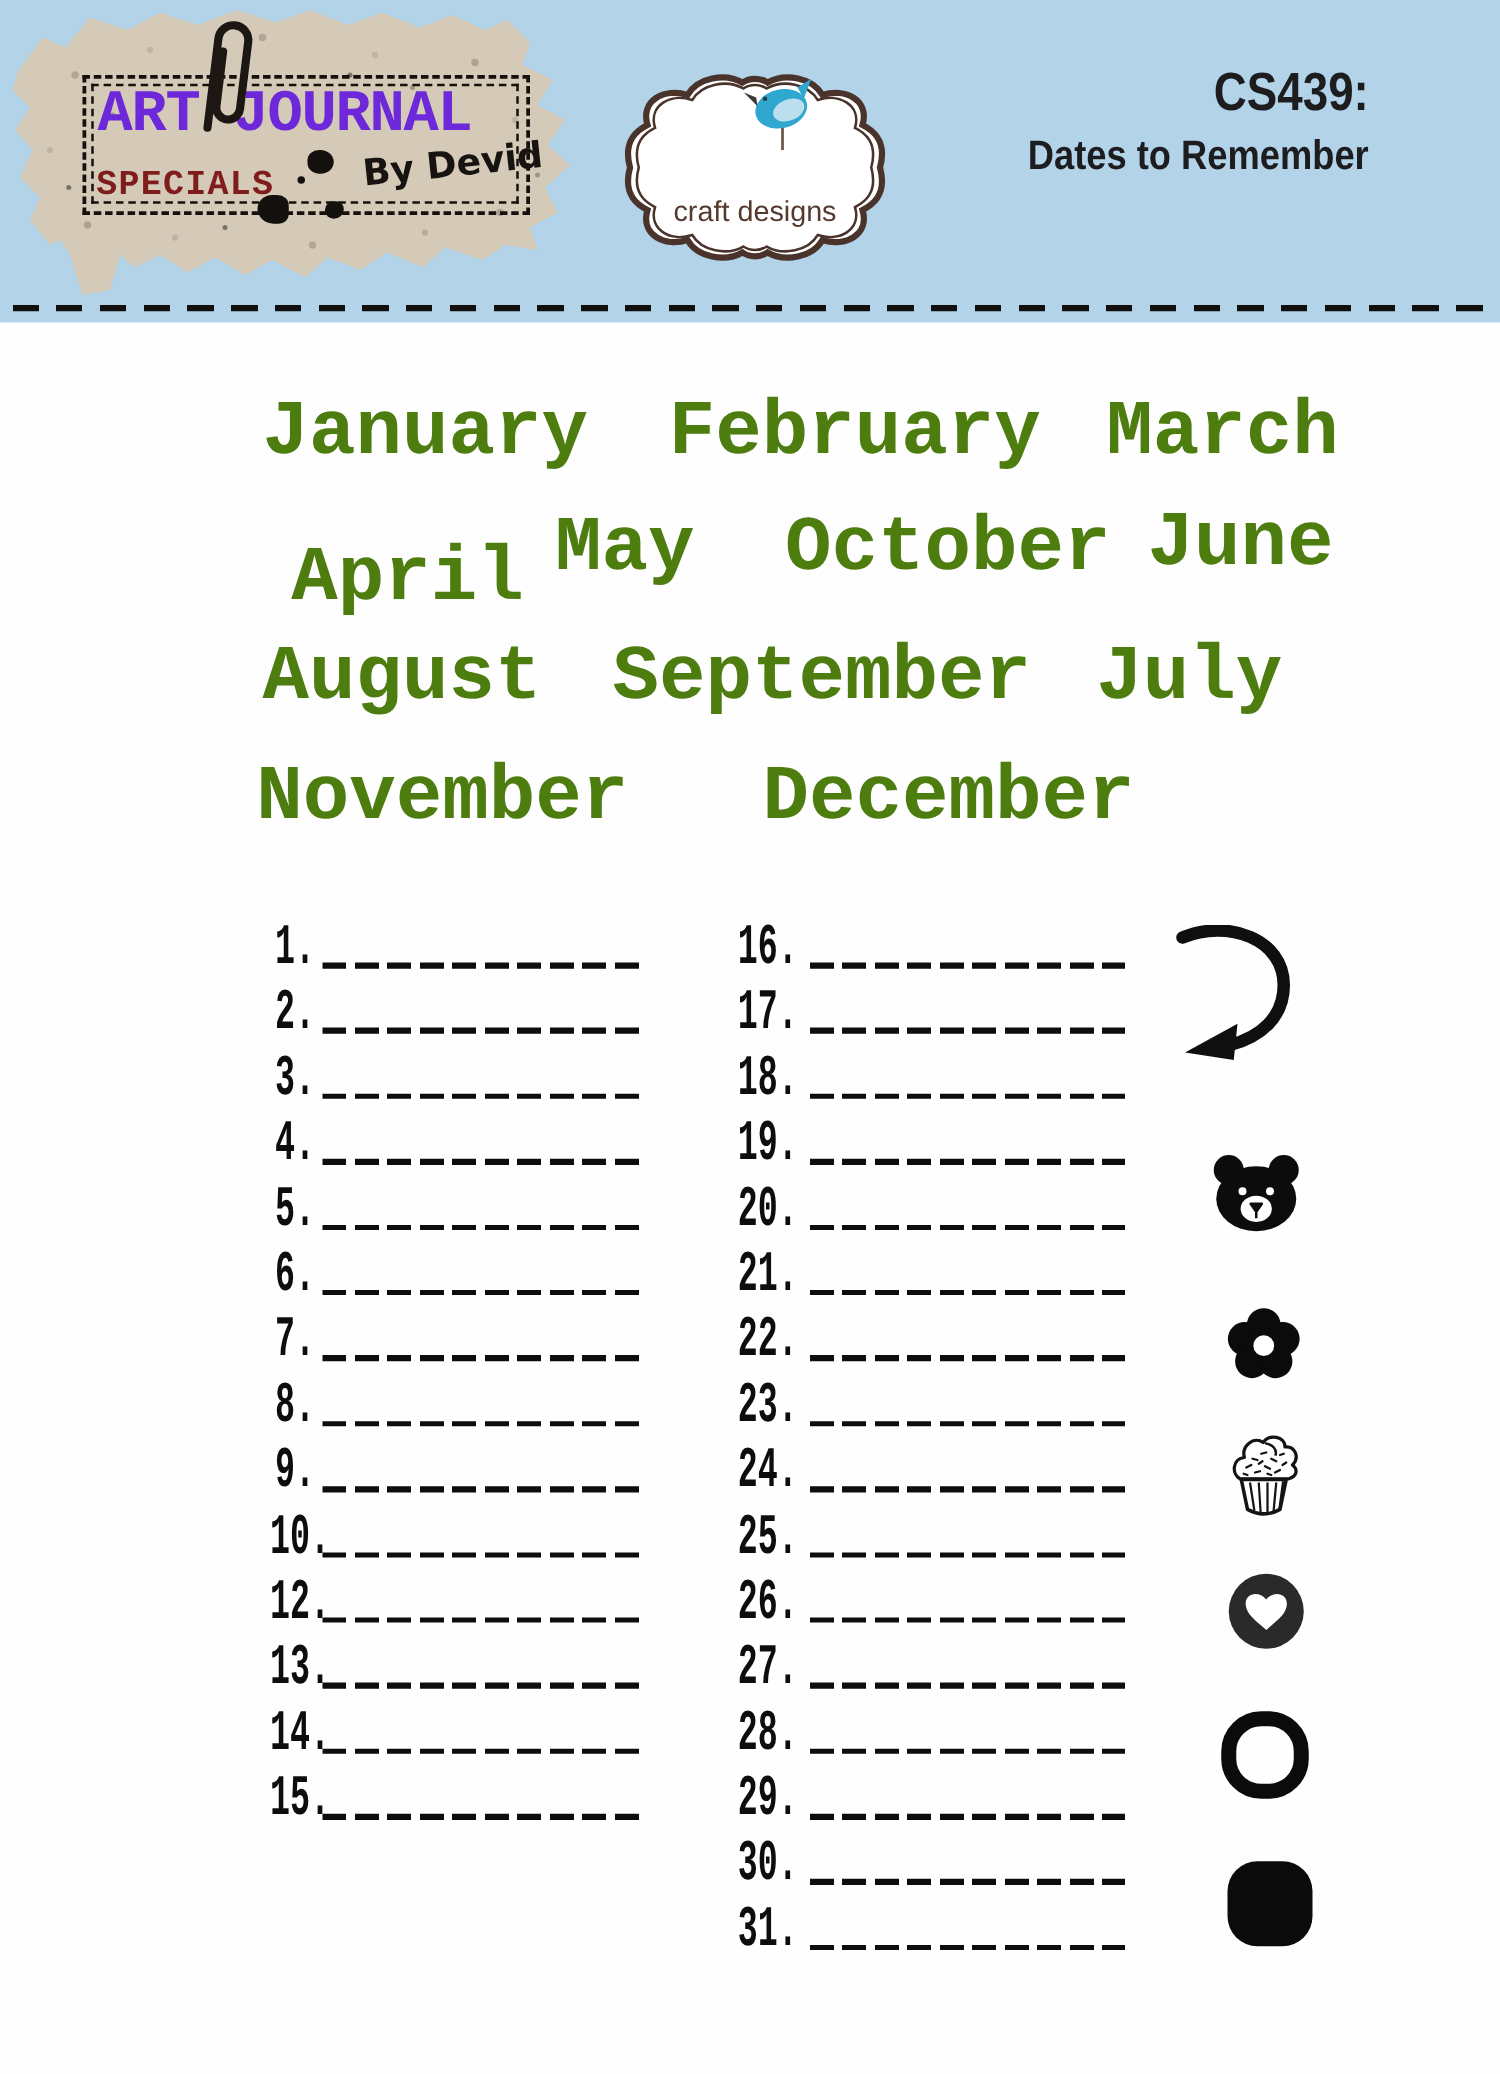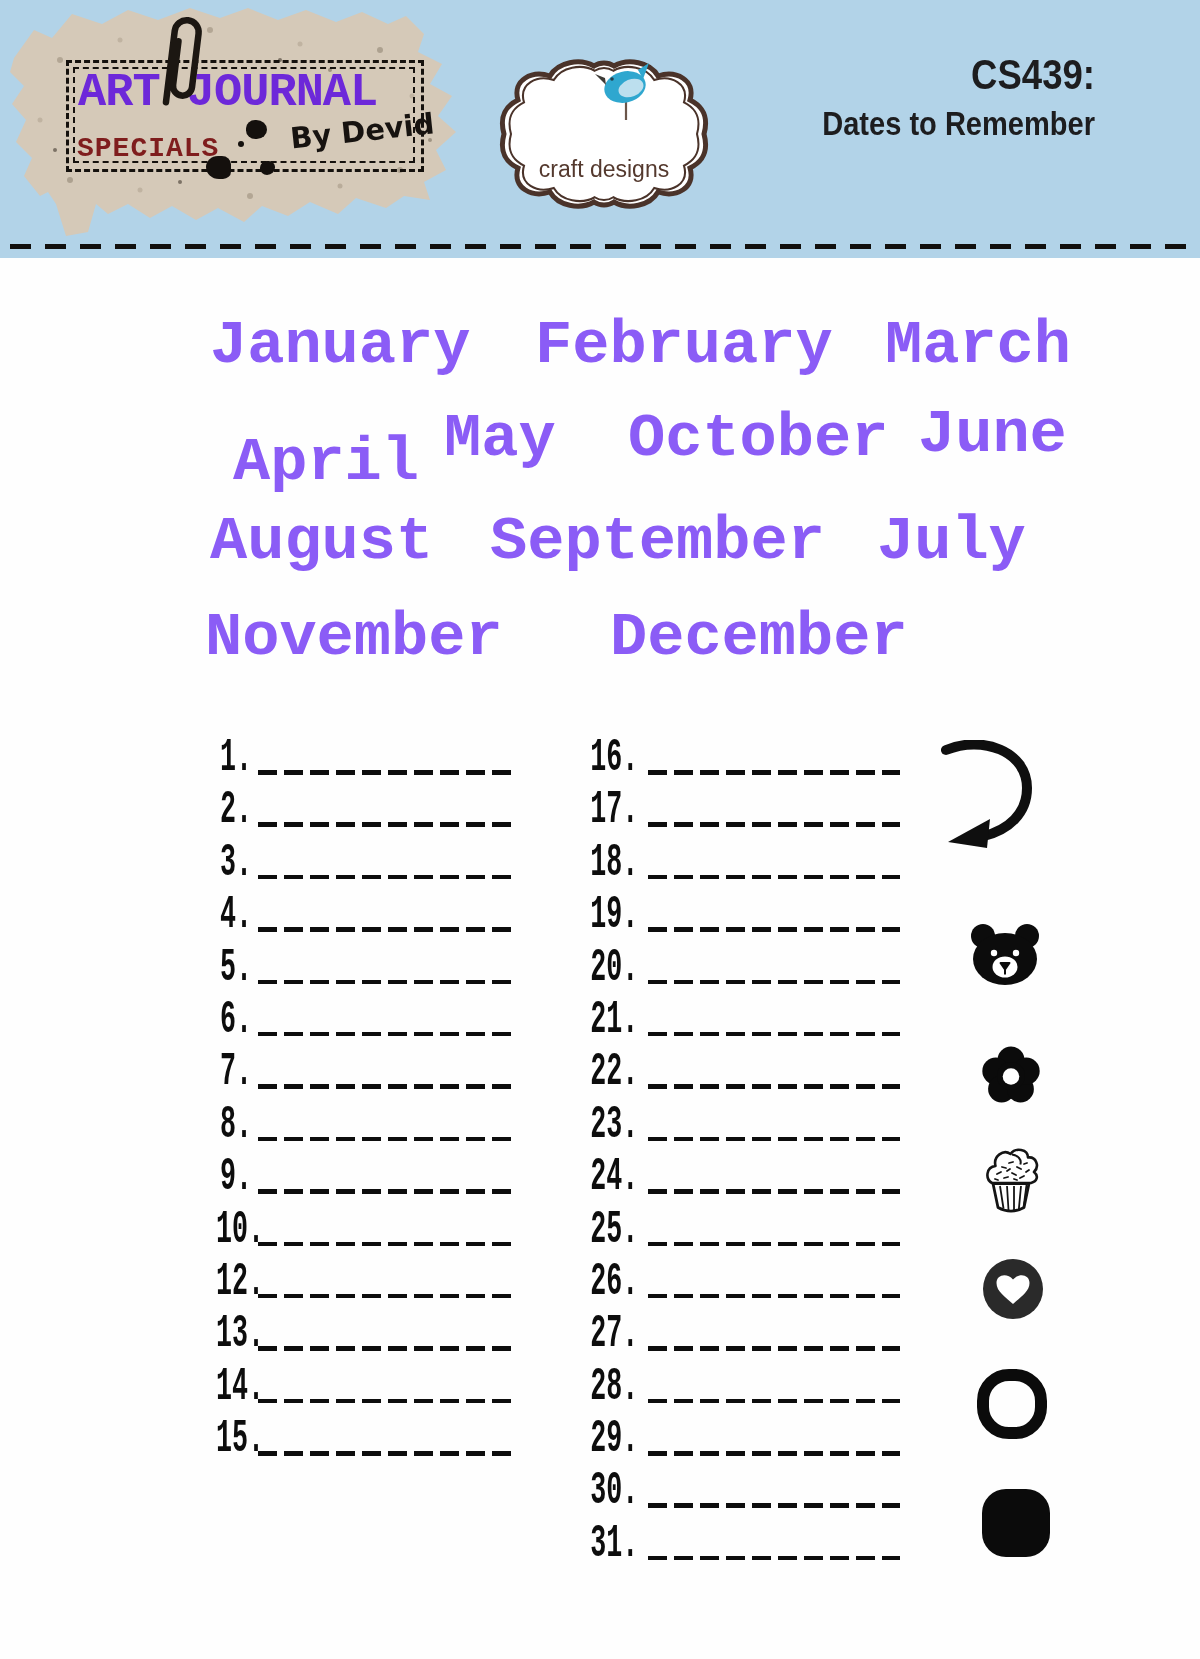--- a/index.html
+++ b/index.html
@@ -37,21 +37,21 @@
      font:400 23px "Liberation Sans",sans-serif;color:#54392e;}
 
   .prod{position:absolute;right:105px;top:50px;width:420px;text-align:right;color:#1d1d1f;}
   .prod-code{font:700 43px "Liberation Sans",sans-serif;transform:scaleX(.85);
      transform-origin:100% 50%;}
   .prod-name{margin-top:6px;font:700 33px "Liberation Sans",sans-serif;transform:scaleX(.88);
      transform-origin:100% 50%;}
 
   
   .month{position:absolute;font:700 62px "Liberation Mono",monospace;line-height:1;
-     color:#8b5cf6;white-space:nowrap;}
+     color:#4d7c0f;white-space:nowrap;}
   .m-jan{left:210px;top:315px;} .m-feb{left:535px;top:315px;} .m-mar{left:885px;top:315px;}
   .m-apr{left:233px;top:432px;} .m-may{left:444px;top:408px;} .m-oct{left:628px;top:408px;}
   .m-jun{left:918px;top:404px;}
   .m-aug{left:210px;top:511px;} .m-sep{left:490px;top:511px;} .m-jul{left:877px;top:511px;}
   .m-nov{left:205px;top:607px;} .m-dec{left:610px;top:607px;}
 
   
   .list-col{position:absolute;top:733px;}
   #list-left{left:190px;width:340px;}
   #list-right{left:560px;width:350px;}

